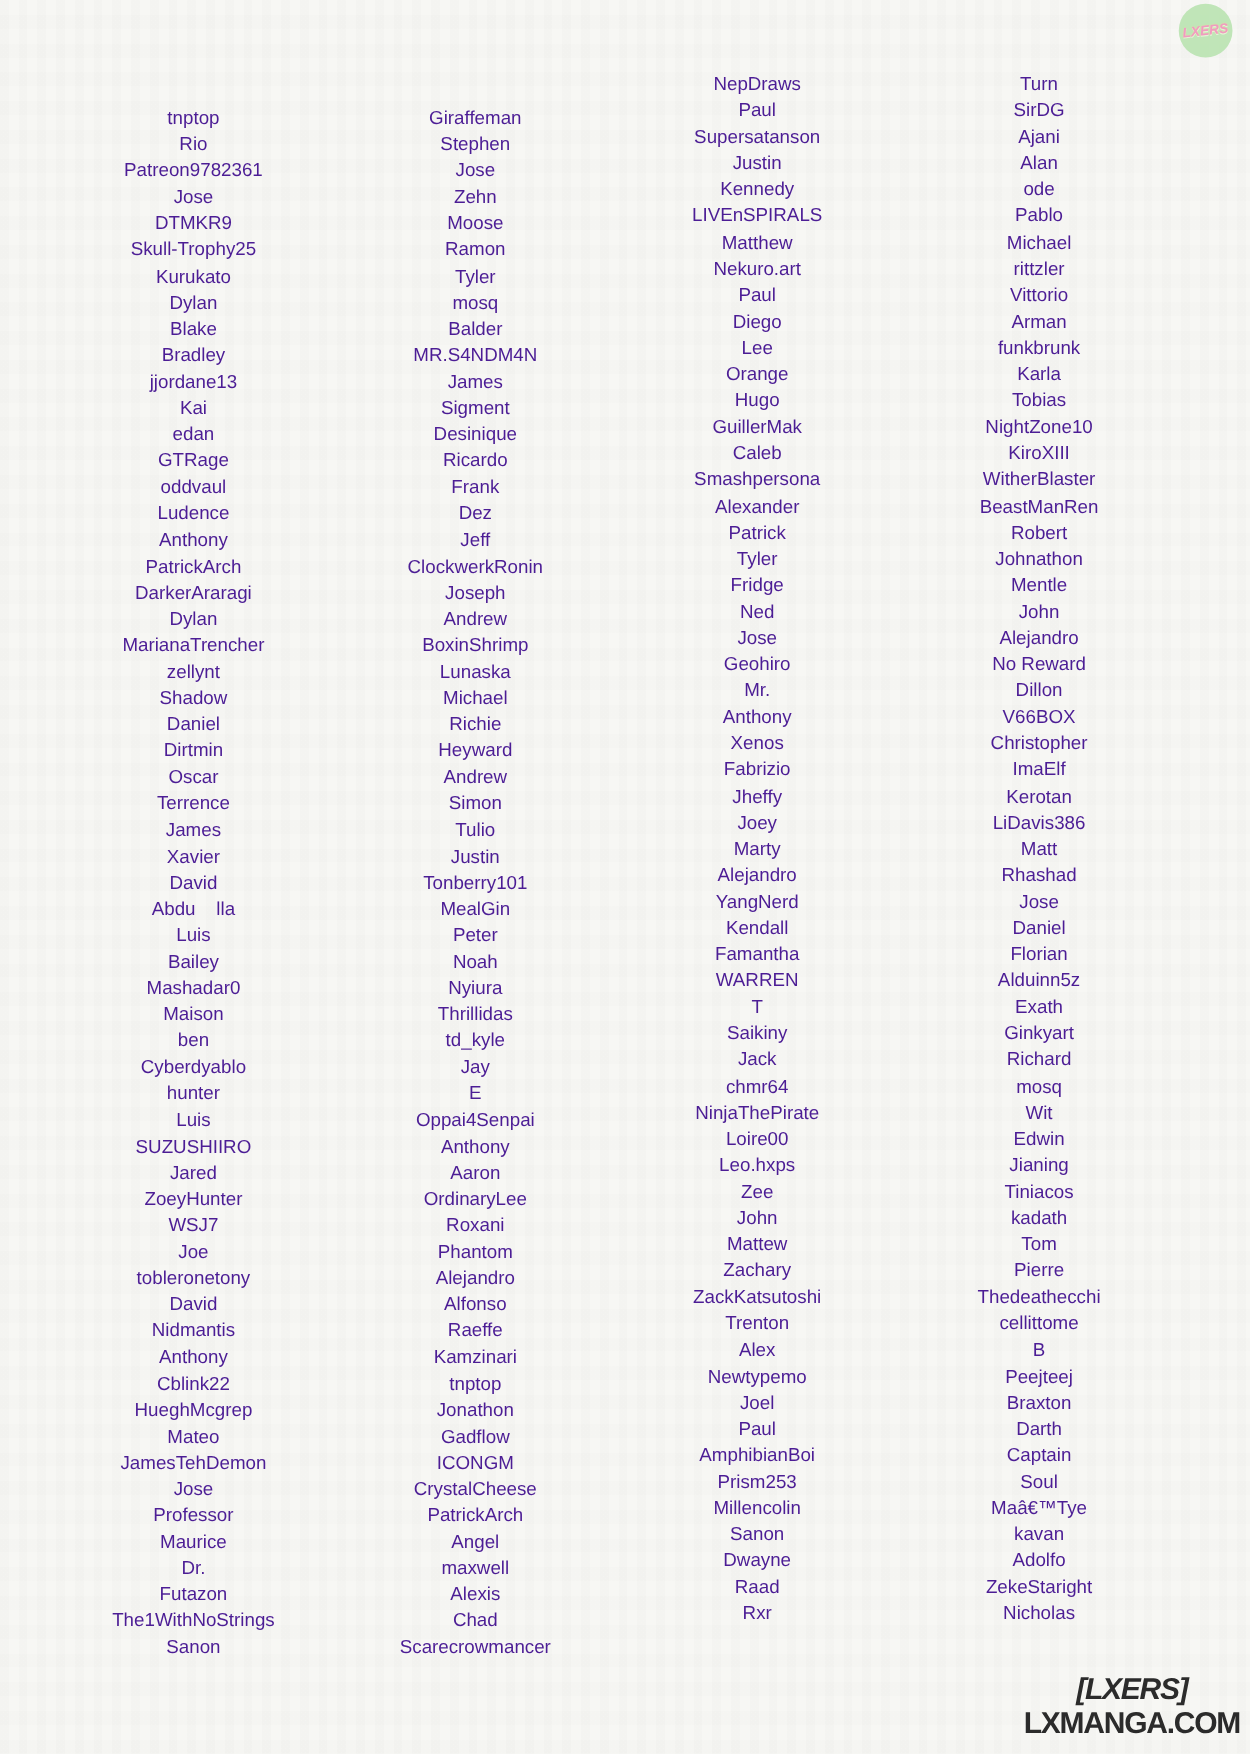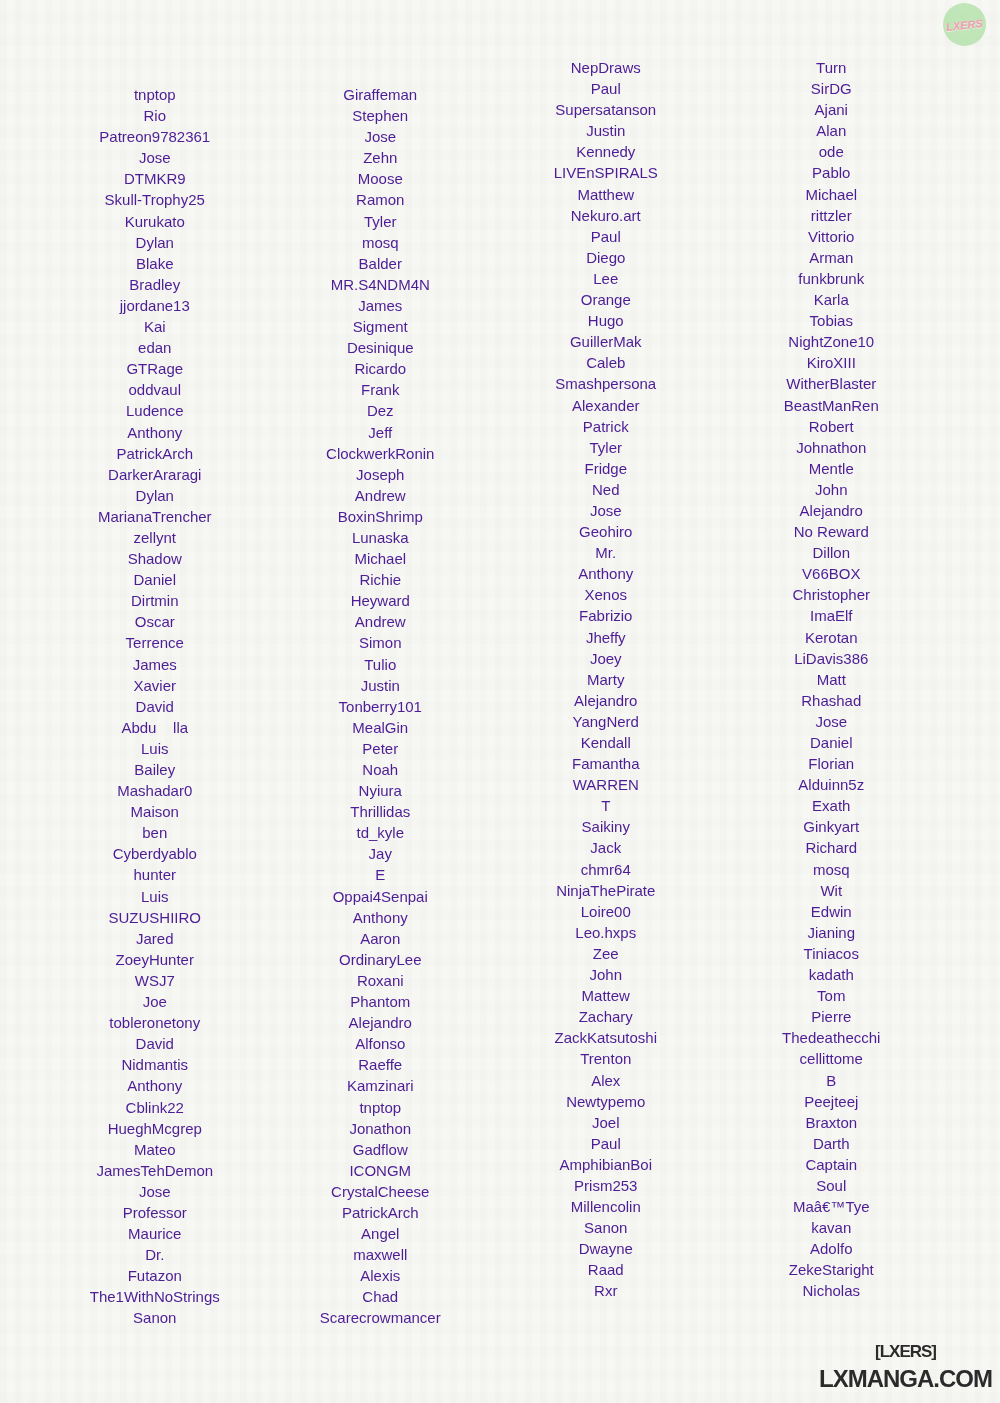--- a/index.html
+++ b/index.html
@@ -68,23 +68,24 @@
 
   .footer-logo {
     position: absolute;
     right: 8px;
     bottom: 11px;
     text-align: center;
     color: #2b2b2b;
     font-weight: bold;
   }
   .footer-line1 {
-    font-size: 17px;
+    font-size: 24px;
     line-height: 26px;
     letter-spacing: -1px;
+    font-style: italic;
   }
   .footer-line2 {
     font-size: 24px;
     line-height: 27px;
     letter-spacing: -1px;
   }
 </style>
 </head>
 <body>
 

